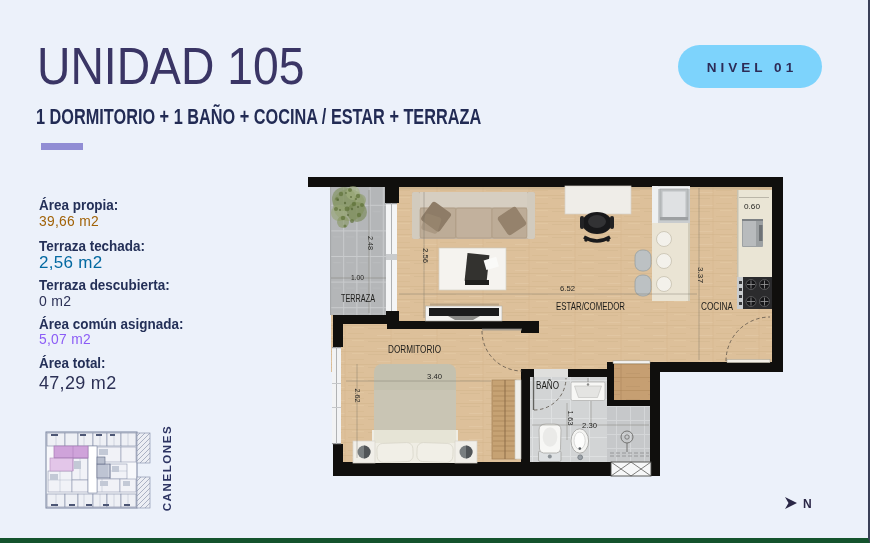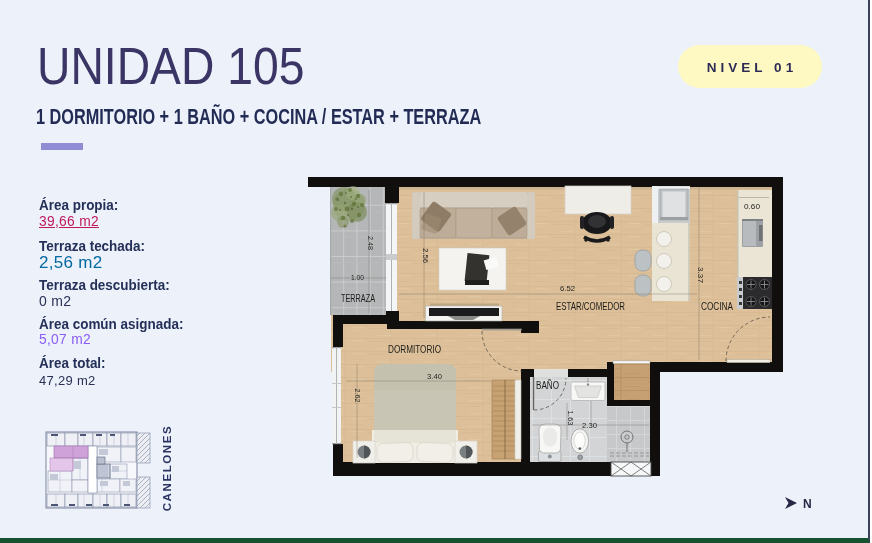--- a/index.html
+++ b/index.html
@@ -9,41 +9,41 @@
 </style></head>
 <body>
 <div class="page">
 
 <div class="abs" style="left:37px;top:40px;font-size:52px;line-height:1;color:#3a3565;transform:scaleX(0.89);transform-origin:0 0;white-space:nowrap;">UNIDAD 105</div>
 
 <div class="abs" style="left:36px;top:105px;font-size:22px;line-height:1.1;font-weight:bold;color:#222b54;transform:scaleX(0.74);transform-origin:0 0;white-space:nowrap;">1 DORMITORIO + 1 BAÑO + COCINA / ESTAR + TERRAZA</div>
 
 <div class="abs" style="left:41px;top:143px;width:42px;height:6.5px;background:#918dd4;"></div>
 
-<div class="abs" style="left:678px;top:45px;width:144px;height:43px;border-radius:21.5px;background:#fef9c3;text-align:center;line-height:46px;font-size:13.5px;font-weight:bold;letter-spacing:4px;color:#2d2b56;text-indent:4px;">NIVEL 01</div>
+<div class="abs" style="left:678px;top:45px;width:144px;height:43px;border-radius:21.5px;background:#7dd3fc;text-align:center;line-height:46px;font-size:13.5px;font-weight:bold;letter-spacing:4px;color:#2d2b56;text-indent:4px;">NIVEL 01</div>
 
 <div class="abs" style="left:39px;top:196.5px;font-size:14.8px;font-weight:bold;color:#243058;transform:scaleX(0.91);transform-origin:0 0;white-space:nowrap;">Área propia:</div>
 
-<div class="abs" style="left:39px;top:214px;font-size:13.8px;color:#be185d;letter-spacing:0.3px;white-space:nowrap;text-decoration:underline;">39,66 m2</div>
+<div class="abs" style="left:39px;top:214px;font-size:13.8px;color:#a16207;letter-spacing:0.3px;white-space:nowrap;">39,66 m2</div>
 
 <div class="abs" style="left:39px;top:237.5px;font-size:14.8px;font-weight:bold;color:#243058;transform:scaleX(0.91);transform-origin:0 0;white-space:nowrap;">Terraza techada:</div>
 
 <div class="abs" style="left:39px;top:253px;font-size:17px;color:#0369a1;letter-spacing:0.3px;white-space:nowrap;">2,56 m2</div>
 
 <div class="abs" style="left:39px;top:277px;font-size:14.8px;font-weight:bold;color:#243058;transform:scaleX(0.91);transform-origin:0 0;white-space:nowrap;">Terraza descubierta:</div>
 
 <div class="abs" style="left:39px;top:292.5px;font-size:14px;color:#2c3156;letter-spacing:0.3px;white-space:nowrap;">0 m2</div>
 
 <div class="abs" style="left:39px;top:315.5px;font-size:14.8px;font-weight:bold;color:#243058;transform:scaleX(0.91);transform-origin:0 0;white-space:nowrap;">Área común asignada:</div>
 
 <div class="abs" style="left:39px;top:332px;font-size:13.8px;color:#8b5cf6;letter-spacing:0.3px;white-space:nowrap;">5,07 m2</div>
 
 <div class="abs" style="left:39px;top:355px;font-size:14.8px;font-weight:bold;color:#243058;transform:scaleX(0.91);transform-origin:0 0;white-space:nowrap;">Área total:</div>
 
-<div class="abs" style="left:39px;top:373px;font-size:13px;color:#2c3156;letter-spacing:0.3px;white-space:nowrap;">47,29 m2</div>
+<div class="abs" style="left:39px;top:373px;font-size:18px;color:#2c3156;letter-spacing:0.3px;white-space:nowrap;">47,29 m2</div>
 
 <div class="abs" style="left:87px;top:462px;width:160px;text-align:center;transform:rotate(-90deg);font-size:11.5px;font-weight:bold;letter-spacing:1.6px;color:#2d3462;">CANELONES</div>
 
 <svg class="abs" style="left:783px;top:494px;" width="34" height="18" viewBox="0 0 34 18">
 
   <path d="M2,3 L14,9 L2,15 L5.5,9 Z" fill="#2a2746"></path>
 
   <text x="20" y="13.5" font-family="Liberation Sans, sans-serif" font-size="12" font-weight="bold" fill="#2a2746">N</text>
 </svg>
 

